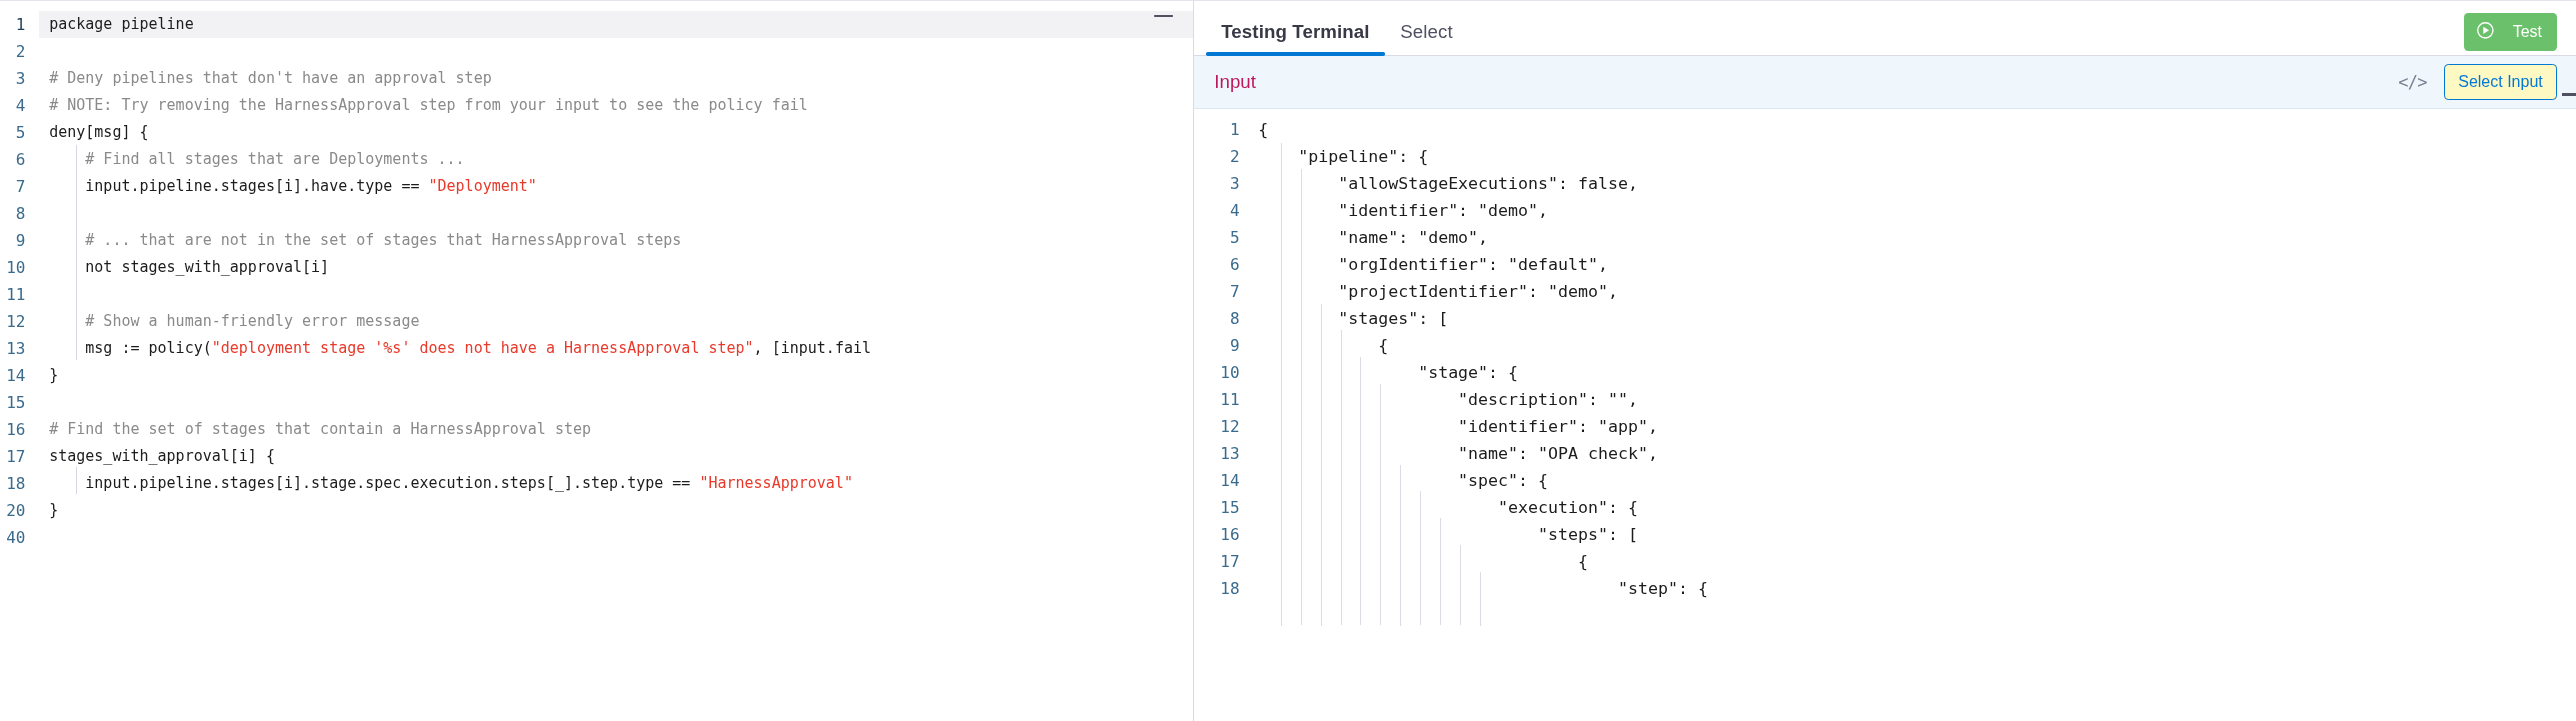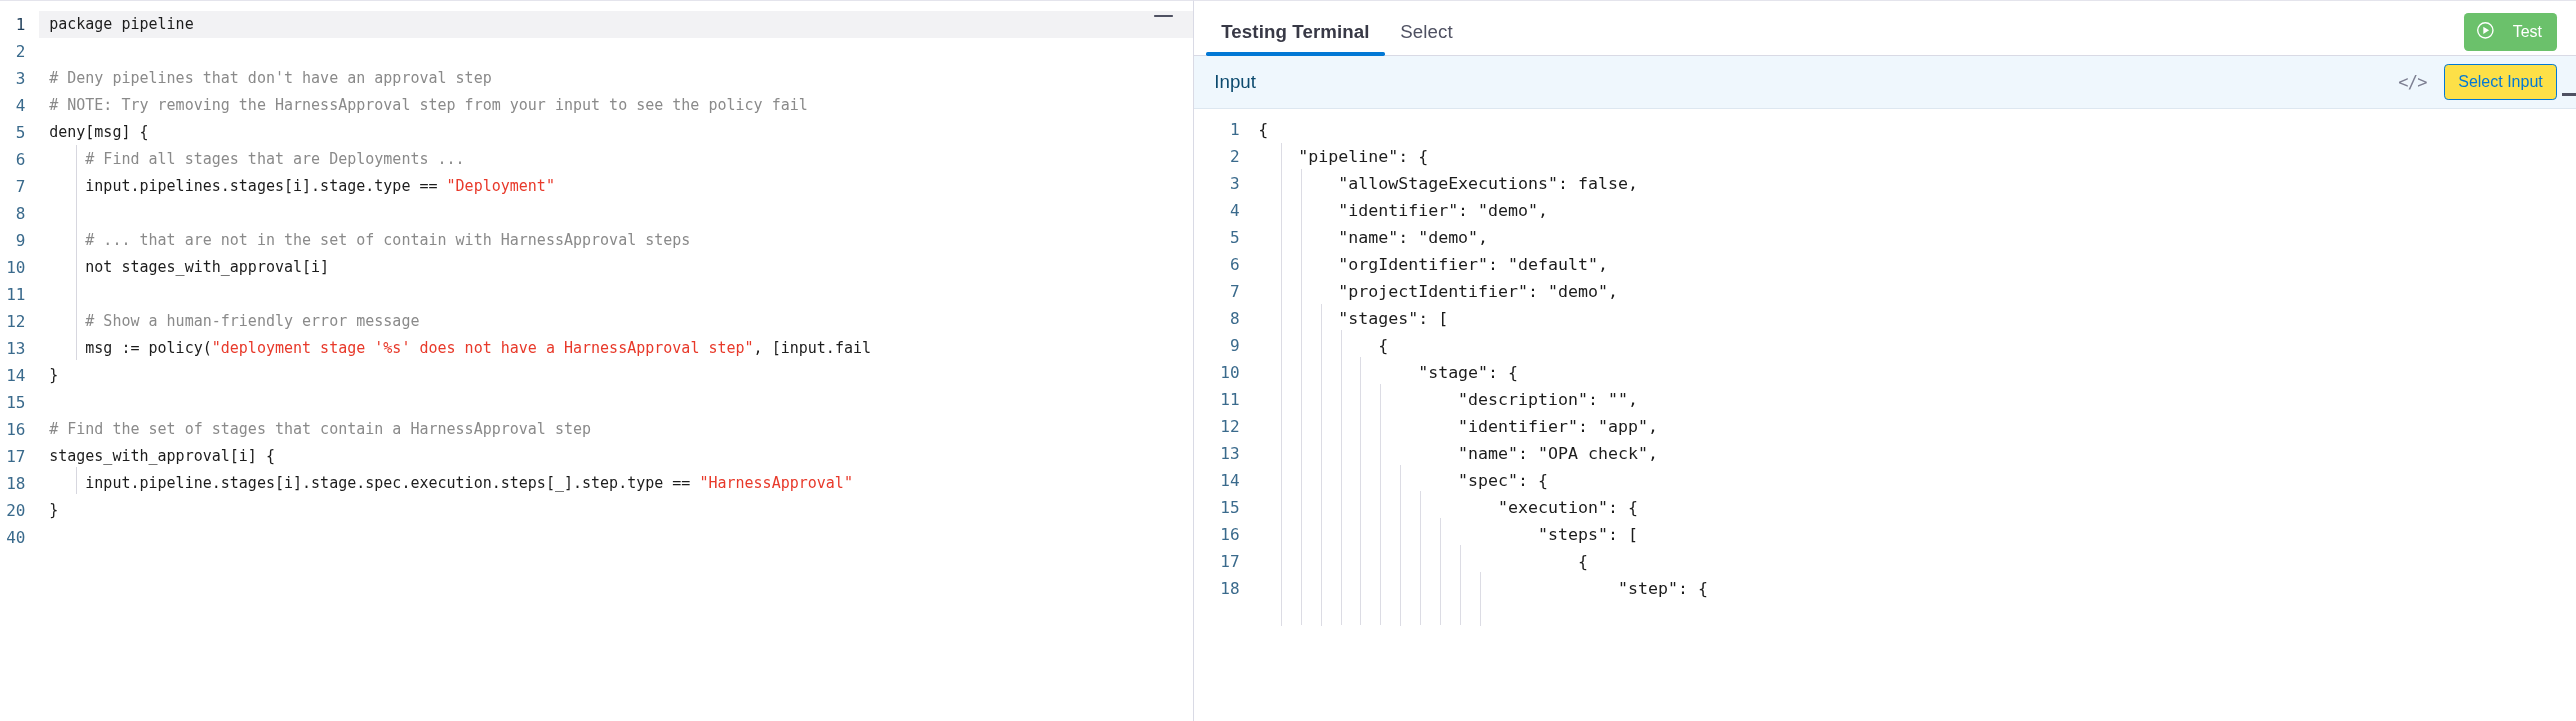--- a/index.html
+++ b/index.html
@@ -146,37 +146,37 @@
     min-height: 53px;
     background: #eff7fd;
     display: flex;
     align-items: center;
     padding: 0 18.7px 0 20.4px;
     box-sizing: border-box;
     border-bottom: 0.8px solid #dde7f0;
   }
   .input-title {
     font-size: 18.7px;
-    color: #0c4a6e;
+    color: #be185d;
   }
   .input-bar-right {
     margin-left: auto;
     display: flex;
     align-items: center;
     gap: 17px;
   }
   .code-toggle-icon {
     font-family: "DejaVu Sans Mono", monospace;
     font-size: 17px;
     color: #7d7f92;
     cursor: pointer;
     letter-spacing: -0.8px;
   }
   .select-input-btn {
-    background: #fde047;
+    background: #fef9c3;
     border: 0.8px solid #0278d5;
     color: #0278d5;
     border-radius: 4.2px;
     font-size: 16px;
     font-family: "Liberation Sans", sans-serif;
     padding: 7.6px 13.6px;
     cursor: pointer;
   }
 
   .json-area {
@@ -239,23 +239,23 @@
 
   <div class="editor-pane">
     <div class="editor-minimize"></div>
     <div class="code-area" id="code-area">
         <div class="code-line active"><div class="gutter-num">1</div><div class="code-text"><span class="tok-plain">package pipeline</span></div></div>
         <div class="code-line"><div class="gutter-num">2</div><div class="code-text"><span class="tok-plain"></span></div></div>
         <div class="code-line"><div class="gutter-num">3</div><div class="code-text"><span class="tok-comment"># Deny pipelines that don't have an approval step</span></div></div>
         <div class="code-line"><div class="gutter-num">4</div><div class="code-text"><span class="tok-comment"># NOTE: Try removing the HarnessApproval step from your input to see the policy fail</span></div></div>
         <div class="code-line"><div class="gutter-num">5</div><div class="code-text"><span class="tok-plain">deny[msg] {</span></div></div>
         <div class="code-line"><div class="gutter-num">6</div><div class="code-text"><span class="tok-comment">    # Find all stages that are Deployments ...</span></div></div>
-        <div class="code-line"><div class="gutter-num">7</div><div class="code-text"><span class="tok-plain">    input.pipelines.stages[i].stage.type == </span><span class="tok-string">"Deployment"</span></div></div>
+        <div class="code-line"><div class="gutter-num">7</div><div class="code-text"><span class="tok-plain">    input.pipeline.stages[i].have.type == </span><span class="tok-string">"Deployment"</span></div></div>
         <div class="code-line"><div class="gutter-num">8</div><div class="code-text"><span class="tok-plain"></span></div></div>
-        <div class="code-line"><div class="gutter-num">9</div><div class="code-text"><span class="tok-comment">    # ... that are not in the set of contain with HarnessApproval steps</span></div></div>
+        <div class="code-line"><div class="gutter-num">9</div><div class="code-text"><span class="tok-comment">    # ... that are not in the set of stages that HarnessApproval steps</span></div></div>
         <div class="code-line"><div class="gutter-num">10</div><div class="code-text"><span class="tok-plain">    not stages_with_approval[i]</span></div></div>
         <div class="code-line"><div class="gutter-num">11</div><div class="code-text"><span class="tok-plain"></span></div></div>
         <div class="code-line"><div class="gutter-num">12</div><div class="code-text"><span class="tok-comment">    # Show a human-friendly error message</span></div></div>
         <div class="code-line"><div class="gutter-num">13</div><div class="code-text"><span class="tok-plain">    msg := policy(</span><span class="tok-string">"deployment stage '%s' does not have a HarnessApproval step"</span><span class="tok-plain">, [input.fail</span></div></div>
         <div class="code-line"><div class="gutter-num">14</div><div class="code-text"><span class="tok-plain">}</span></div></div>
         <div class="code-line"><div class="gutter-num">15</div><div class="code-text"><span class="tok-plain"></span></div></div>
         <div class="code-line"><div class="gutter-num">16</div><div class="code-text"><span class="tok-comment"># Find the set of stages that contain a HarnessApproval step</span></div></div>
         <div class="code-line"><div class="gutter-num">17</div><div class="code-text"><span class="tok-plain">stages_with_approval[i] {</span></div></div>
         <div class="code-line"><div class="gutter-num">18</div><div class="code-text"><span class="tok-plain">    input.pipeline.stages[i].stage.spec.execution.steps[_].step.type == </span><span class="tok-string">"HarnessApproval"</span></div></div>
         <div class="code-line"><div class="gutter-num">20</div><div class="code-text"><span class="tok-plain">}</span></div></div>

